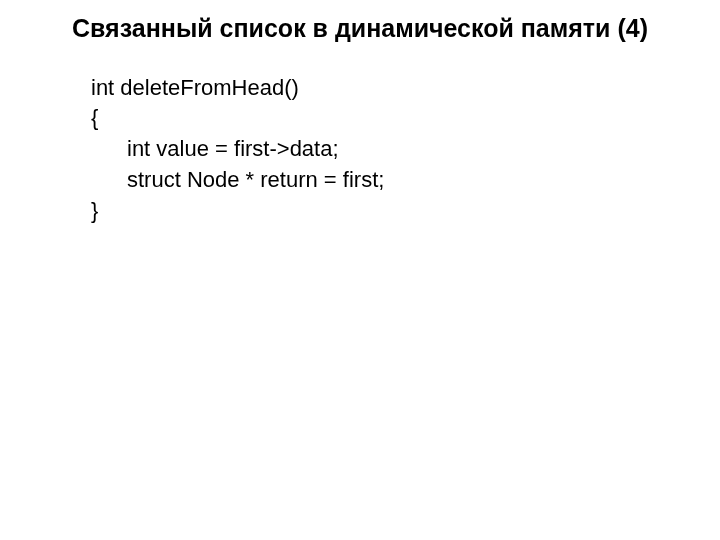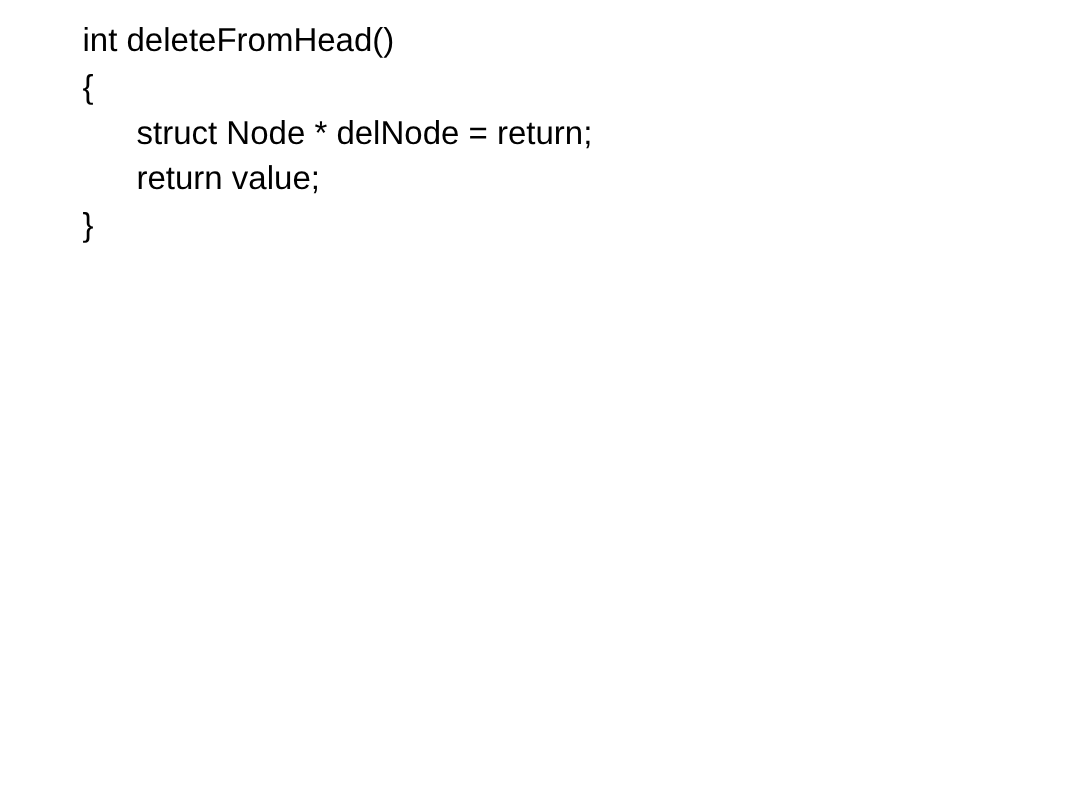--- a/index.html
+++ b/index.html
@@ -29,31 +29,33 @@
     }
     .code-block {
       padding-left: 35px;
       font-family: Arial, sans-serif;
       font-size: 22px;
       color: #000000;
       line-height: 1.4;
     }
     .code-line {
       white-space: pre;
+      margin-left: 36px;
     }
     .indent-1 {
       padding-left: 36px;
     }
   </style>
 </head>
 <body>
 
 <div class="slide">
+  <h1 class="title">Связанный список в динамической памяти (4)</h1>
   <div class="code-block">
     <div class="code-line">int deleteFromHead()</div>
     <div class="code-line">{</div>
-    <div class="code-line indent-1">struct Node * delNode = return;</div>
+    <div class="code-line indent-1">int value = first-&gt;data;</div>
+    <div class="code-line indent-1">struct Node * return = first;</div>
     <div class="code-line indent-1"></div>
     <div class="code-line indent-1"></div>
-    <div class="code-line indent-1">return value;</div>
     <div class="code-line">}</div>
   </div>
 </div>
 
 </body></html>

